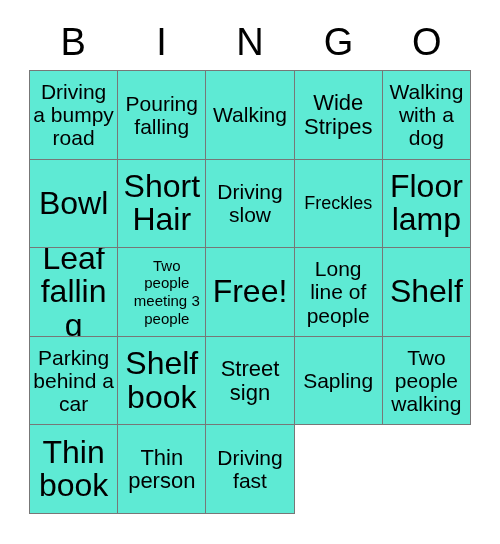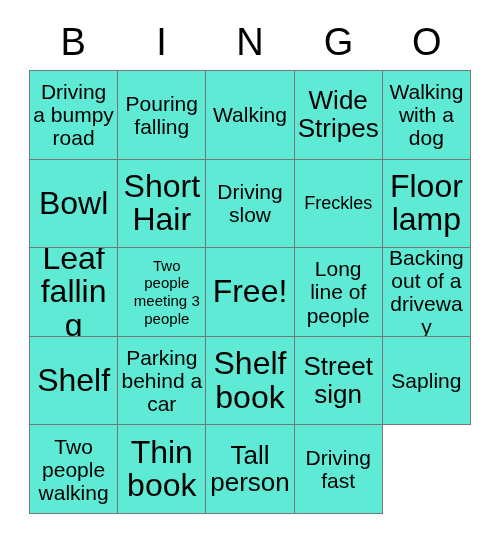--- a/index.html
+++ b/index.html
@@ -70,21 +70,21 @@
     display: block;
     width: 100%;
     line-height: 1.08;
     word-wrap: break-word;
     hyphens: none;
   }
   
   .fs-xs .cell-text { font-size: 15px; line-height: 1.18; margin-left: 10px; }
   .fs-sm .cell-text { font-size: 18px; line-height: 1.12; }
   .fs-md .cell-text { font-size: 21px; line-height: 1.10; }
-  .fs-lg .cell-text { font-size: 26px; line-height: 1.06; }
+  .fs-lg .cell-text { font-size: 22px; line-height: 1.06; }
   .fs-xl .cell-text { font-size: 32px; line-height: 1.04; }
 </style>
 </head>
 <body>
 
 <div id="card">
 
   <div id="header-row">
     <div class="header-letter">B</div>
     <div class="header-letter">I</div>
@@ -132,23 +132,20 @@
       </div>
     <div class="cell fs-xs">
         <span class="cell-text">Two people meeting 3 people</span>
       </div>
     <div class="cell fs-xl">
         <span class="cell-text">Free!</span>
       </div>
     <div class="cell fs-md">
         <span class="cell-text">Long line of people</span>
       </div>
-    <div class="cell fs-md">
-        <span class="cell-text">Backing out of a driveway</span>
-      </div>
 
     <div class="cell fs-xl">
         <span class="cell-text">Shelf</span>
       </div>
     <div class="cell fs-md">
         <span class="cell-text">Parking behind a car</span>
       </div>
     <div class="cell fs-xl">
         <span class="cell-text">Shelf book</span>
       </div>
@@ -159,20 +156,20 @@
         <span class="cell-text">Sapling</span>
       </div>
 
     <div class="cell fs-md">
         <span class="cell-text">Two people walking</span>
       </div>
     <div class="cell fs-xl">
         <span class="cell-text">Thin book</span>
       </div>
     <div class="cell fs-lg">
-        <span class="cell-text">Tall person</span>
+        <span class="cell-text">Thin person</span>
       </div>
     <div class="cell fs-md">
         <span class="cell-text">Driving fast</span>
       </div>
 
   </div>
 </div>
 
 </body></html>

